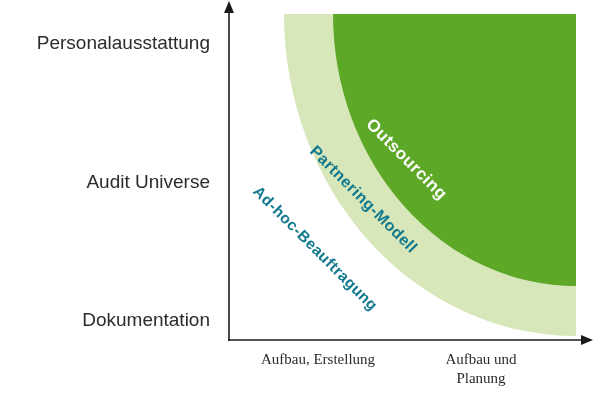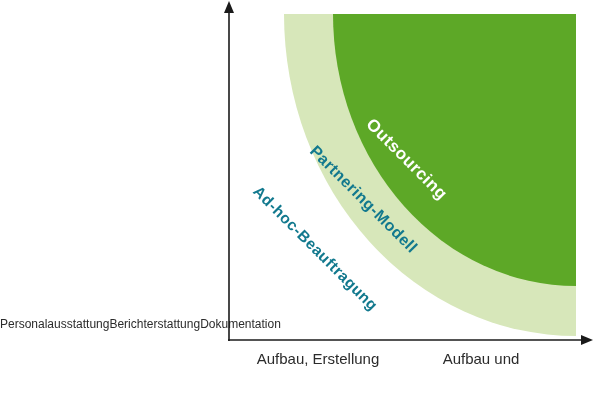--- a/index.html
+++ b/index.html
@@ -8,61 +8,62 @@
     width:600px;height:400px;
     background:#ffffff;
     font-family:"Liberation Sans", sans-serif;
     overflow:hidden;
   }
   .y-labels{
     position:absolute;
     left:0; top:33px;
     width:212px; height:298px;
     display:flex;
-    flex-direction:row;
+    flex-direction:column;
     justify-content:space-between;
     align-items:flex-end;
-    font-size:12px;
+    font-size:19px;
     color:#2b2b2b;
     line-height:1.1;
     text-align:right;
     padding-right:2px;
     box-sizing:border-box;
   }
   .plot{
     position:absolute;
     left:213px; top:0;
     width:382px; height:362px;
   }
   .x-labels{
     position:absolute;
     top:350px;
     font-size:15px;
     color:#2b2b2b;
     line-height:1.25;
     text-align:center;
+    font-family:Liberation Serif, serif;
   }
   .x-group-1{ left:227px; width:182px; }
   .x-group-2{ left:408px; width:146px; }
   .zone-label{
     font-weight:bold;
     letter-spacing:0.5px;
   }
   .zone-label.outsourcing{ font-size:17px; }
   .zone-label.partnering{ font-size:16px; }
   .zone-label.adhoc{ font-size:15.5px; }
 </style>
 </head>
 <body>
 
 <div class="stage">
 
   <div class="y-labels">
     <div>Personalausstattung</div>
-    <div>Berichterstattung</div>
+    <div>Audit Universe</div>
     <div>Dokumentation</div>
   </div>
 
   <svg class="plot" viewBox="0 0 382 362">
     <defs>
       <clipPath id="plotClip">
         <rect x="17" y="14" width="346" height="326"></rect>
       </clipPath>
     </defs>
 
@@ -79,15 +80,16 @@
     <line x1="15" y1="340" x2="369" y2="340" stroke-width="1.6" stroke="#1a1a1a"></line>
     <polygon points="16,1 11,13 21,13" fill="#1a1a1a"></polygon>
     <polygon points="380,340 368,335 368,345" fill="#1a1a1a"></polygon>
   </svg>
 
   <div class="x-labels x-group-1">
     <div>Aufbau, Erstellung</div>
   </div>
   <div class="x-labels x-group-2">
     <div>Aufbau und</div>
+    <div>Planung</div>
   </div>
 
 </div>
 
 </body></html>

